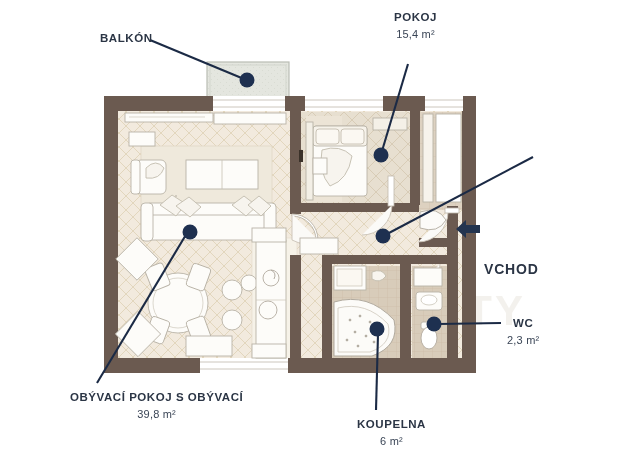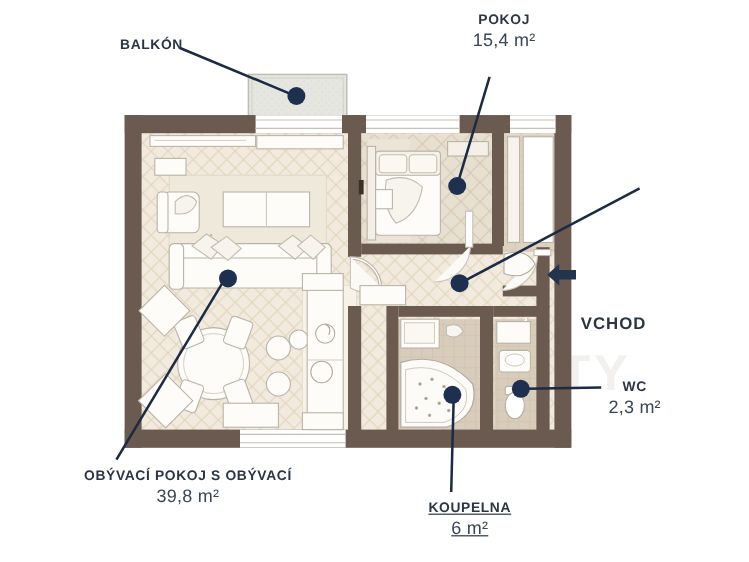--- a/index.html
+++ b/index.html
@@ -10,32 +10,32 @@
   }
   #stage{position:absolute;inset:0;width:624px;height:468px;}
   svg#plan{position:absolute;left:0;top:0;width:624px;height:468px;}
 
   .lbl{position:absolute;white-space:nowrap;text-align:center;}
   .lbl .nm{
     font-size:11.5px;font-weight:700;letter-spacing:.55px;
     color:#2b3545;line-height:15px;
   }
   .lbl .ar{
-    font-size:15px;font-weight:400;letter-spacing:.2px;
+    font-size:11px;font-weight:400;letter-spacing:.2px;
     color:#3a4556;line-height:14px;margin-top:2px;
   }
   .lbl.vchod .nm{font-size:14px;letter-spacing:.8px;}
 
   #lbl-balkon{left:100px;top:31px;}
   #lbl-pokoj{left:394px;top:10px;}
   #lbl-chodba{left:540px;top:147px;}
   #lbl-vchod{left:484px;top:219px;margin-top:43px;}
   #lbl-wc{left:507px;top:316px;}
   #lbl-obyvaci{left:70px;top:390px;}
-  #lbl-koupelna{left:357px;top:417px;text-decoration:underline;}
+  #lbl-koupelna{left:357px;top:417px;}
 
   .arrow-wrap{position:absolute;left:455px;top:218px;width:26px;height:22px;}
 </style>
 </head>
 <body>
 
 <div id="stage">
 
   <svg id="plan" viewBox="0 0 624 468">
     <defs>

